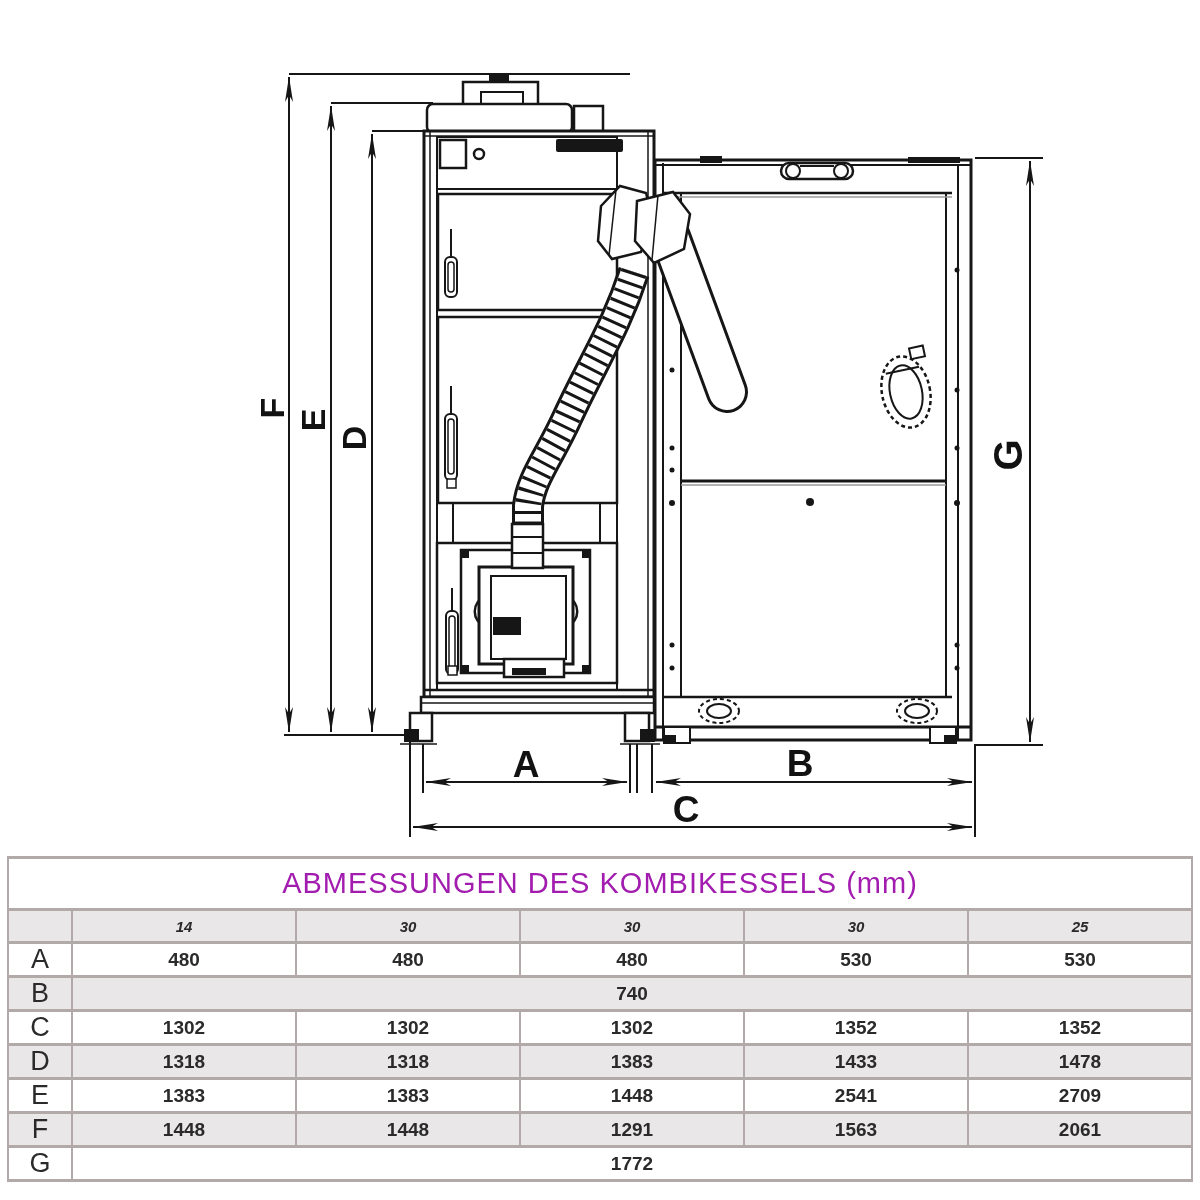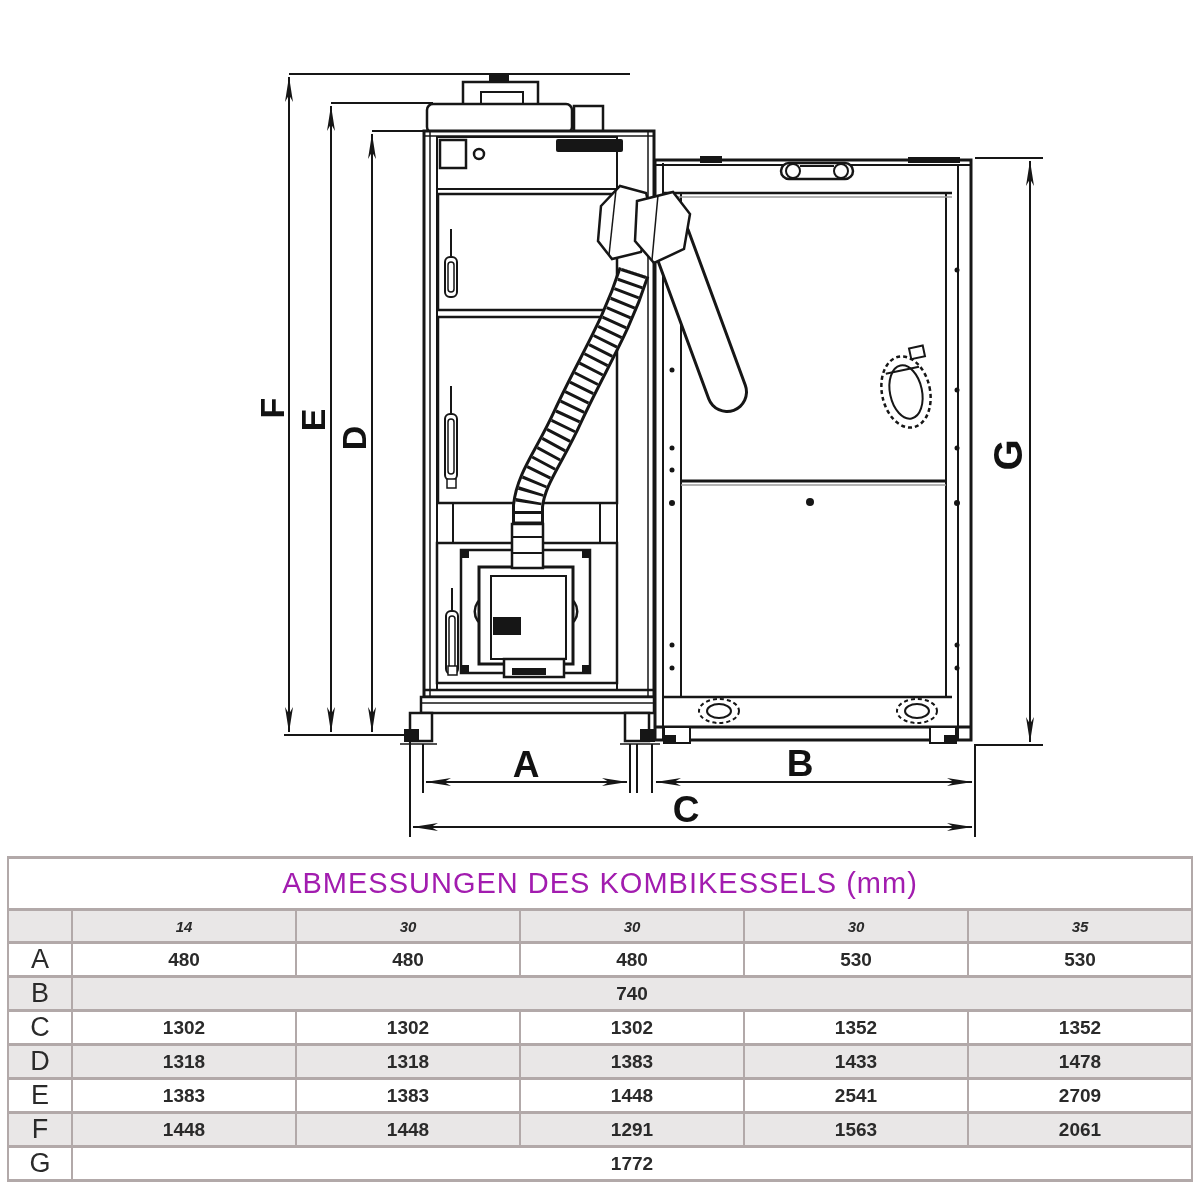--- a/index.html
+++ b/index.html
@@ -211,21 +211,21 @@
     <tbody>
         <tr class="title-row">
       <td colspan="6">ABMESSUNGEN DES KOMBIKESSELS  (mm)</td>
     </tr>
     <tr class="head-row shade">
       <td class="lbl"></td>
       <td>14</td>
       <td>30</td>
       <td>30</td>
       <td>30</td>
-      <td>35</td>
+      <td>25</td>
     </tr>
     <tr>
       <td class="lbl">A</td>
       <td>480</td>
       <td>480</td>
       <td>480</td>
       <td>530</td>
       <td>530</td>
     </tr>
     <tr class="shade">

